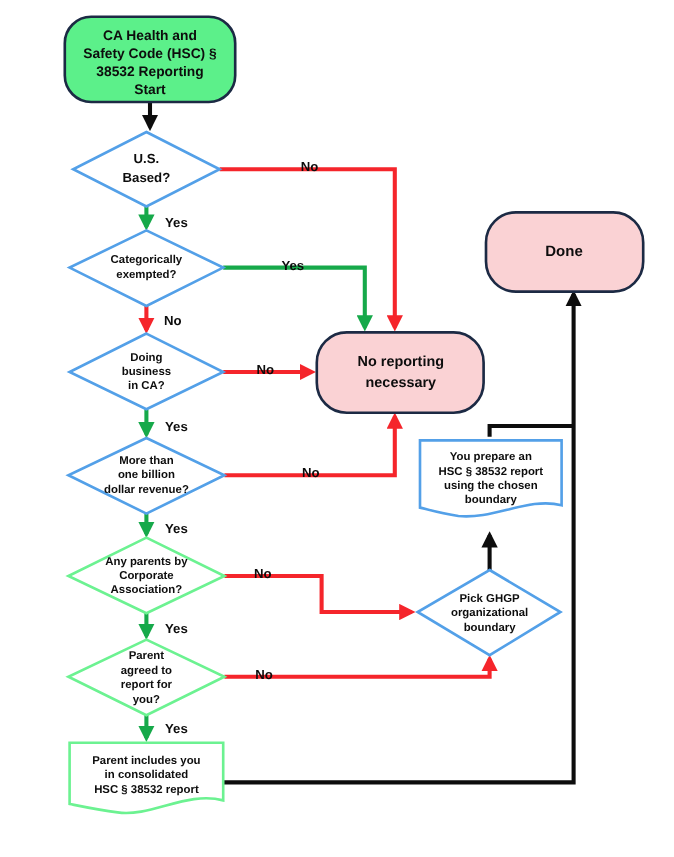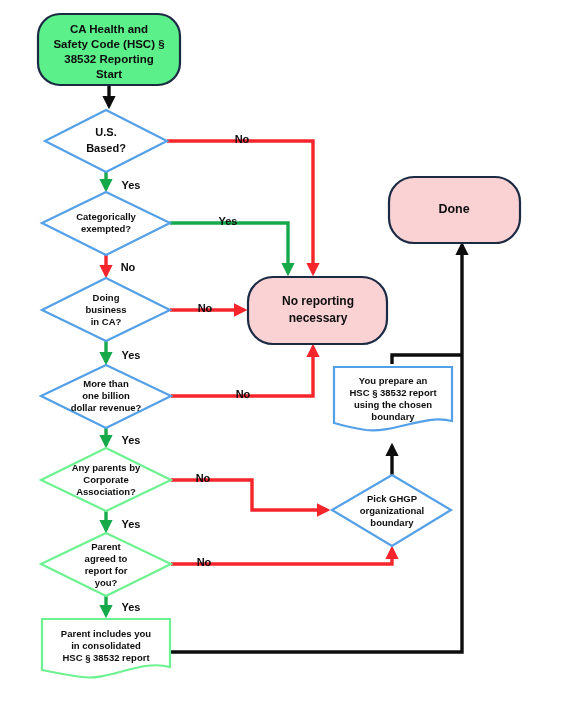--- a/index.html
+++ b/index.html
@@ -10,20 +10,21 @@
   body {
     width: 562px;
     height: 714px;
     font-family: "Liberation Sans", sans-serif;
     overflow: hidden;
   }
   #flow-root {
     position: relative;
     width: 463px;
     height: 714px;
+    padding-left: 16px;
   }
   svg#flowchart {
     display: block;
     width: 562px;
     height: 714px;
   }
   .node-text {
     font-family: "Liberation Sans", sans-serif;
     font-weight: bold;
     fill: #0d0d0d;

